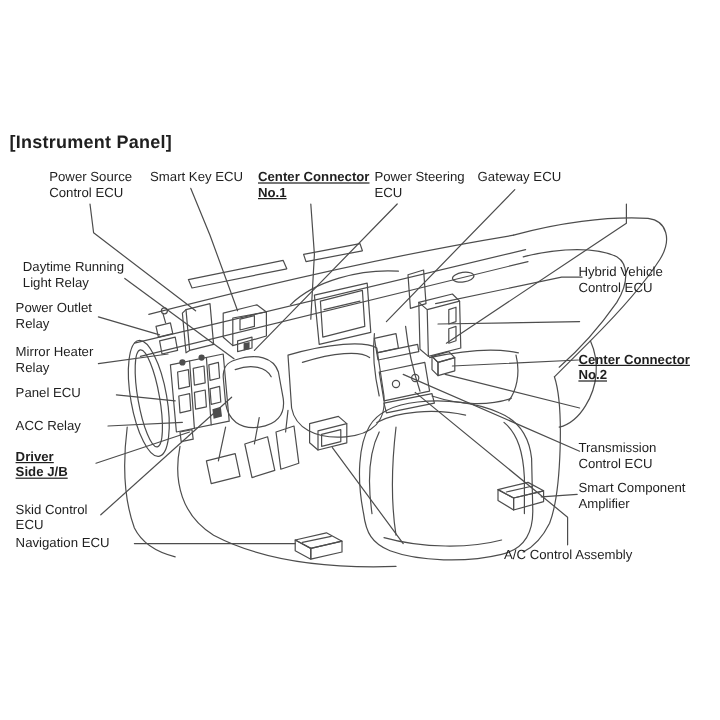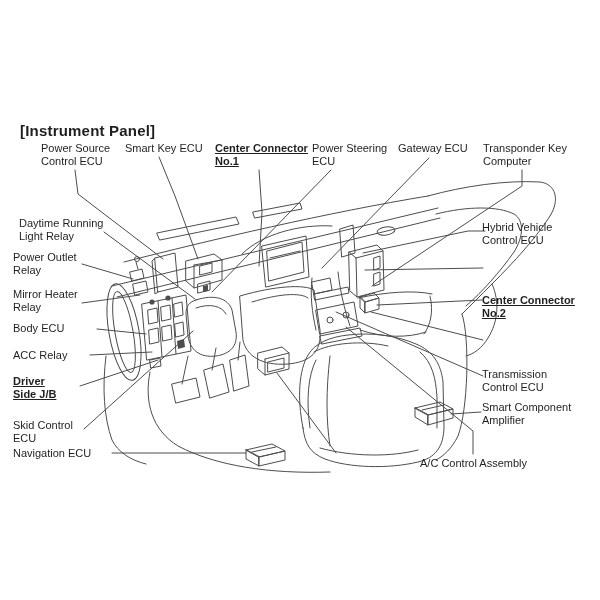--- a/index.html
+++ b/index.html
@@ -7,21 +7,21 @@
   .canvas {
     position:relative; width:600px; height:600px; background:var(--bg);
     font-family:"Liberation Sans", sans-serif; overflow:hidden;
   }
   .canvas svg { position:absolute; left:0; top:0; }
   svg path, svg polyline, svg ellipse, svg circle, svg line {
     stroke:var(--line); fill:none; stroke-width:1; stroke-linecap:round; stroke-linejoin:round;
   }
   svg .fill { fill:var(--line); stroke:none; }
   .title {
-    position:absolute; left:8px; top:110px; margin:12px;
+    position:absolute; left:8px; top:110px; margin:0;
     font-size:15px; font-weight:bold; color:var(--ink); letter-spacing:0.2px;
   }
   .lbl {
     position:absolute; font-size:11px; line-height:12.5px; color:var(--ink);
     white-space:pre-line;
   }
   .lbl.bold { font-weight:bold;text-decoration:underline; }
 </style>
 </head>
 <body>
@@ -204,30 +204,28 @@
   </svg>
 
   <div class="lbl" style="left:41px;top:142px">Power Source
 Control ECU</div>
   <div class="lbl" style="left:125px;top:142px">Smart Key ECU</div>
   <div class="lbl bold" style="left:215px;top:142px">Center Connector
 No.1</div>
   <div class="lbl" style="left:312px;top:142px">Power Steering
 ECU</div>
   <div class="lbl" style="left:398px;top:142px">Gateway ECU</div>
-  <div class="lbl" style="left:483px;top:142px">Transponder Key
-Computer</div>
 
   <div class="lbl" style="left:19px;top:217px">Daytime Running
 Light Relay</div>
   <div class="lbl" style="left:13px;top:251px">Power Outlet
 Relay</div>
   <div class="lbl" style="left:13px;top:288px">Mirror Heater
 Relay</div>
-  <div class="lbl" style="left:13px;top:322px">Body ECU</div>
+  <div class="lbl" style="left:13px;top:322px">Panel ECU</div>
   <div class="lbl" style="left:13px;top:349px">ACC Relay</div>
   <div class="lbl bold" style="left:13px;top:375px">Driver
 Side J/B</div>
   <div class="lbl" style="left:13px;top:419px">Skid Control
 ECU</div>
   <div class="lbl" style="left:13px;top:447px">Navigation ECU</div>
 
   <div class="lbl" style="left:482px;top:221px">Hybrid Vehicle
 Control ECU</div>
   <div class="lbl bold" style="left:482px;top:294px">Center Connector

